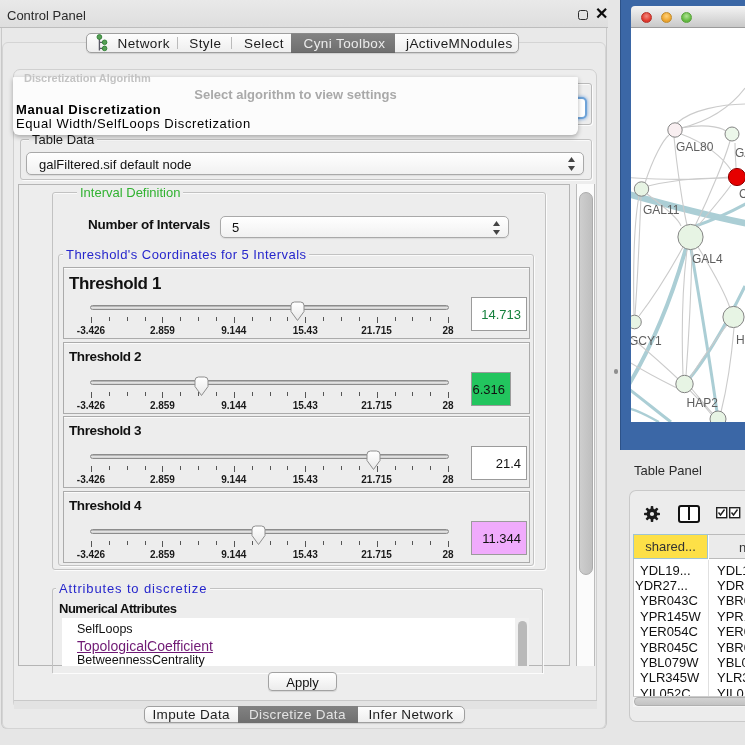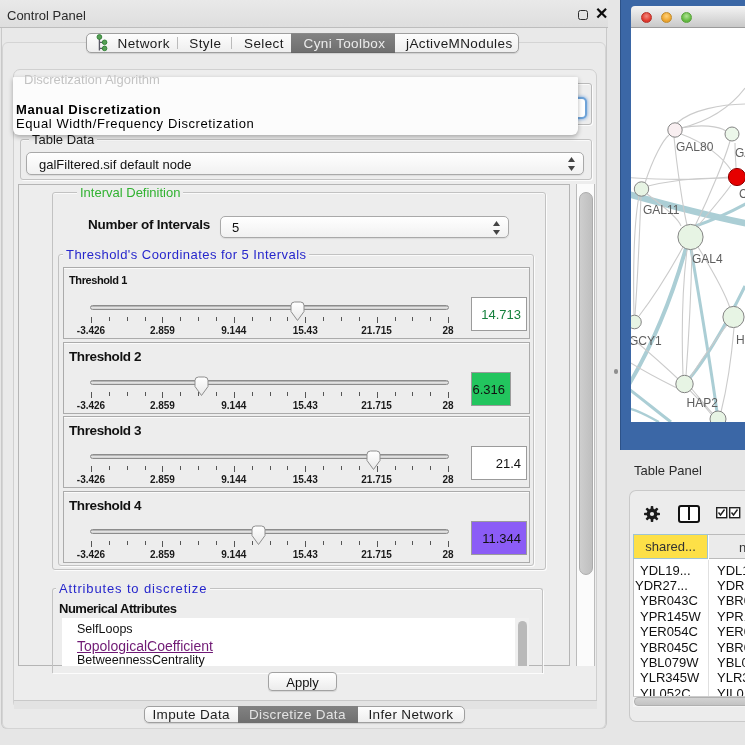--- a/index.html
+++ b/index.html
@@ -64,21 +64,21 @@
     <path d="M4.5 1 L8 6 L1 6 Z" fill="#444"></path>
       <path d="M4.5 15 L8 10 L1 10 Z" fill="#444"></path>
   </svg>
 </div>
 
 <div class="gbox" style="left:58px; top:254px; width:476px; height:312px;"></div>
 <div class="grouptitle" style="left:63px; top:248px; letter-spacing:0.45px; color:#2626cc;">Threshold's Coordinates for 5 Intervals</div>
 
 <div id="thresholds">
     <div class="abs" style="left:63px; top:267px; width:467px; height:72px; background:#ededed; border:1px solid #ababab; box-shadow:inset 0 1px 0 #fbfbfb;">
-      <div class="abs" style="left:5px; top:6px; font-size:11px; font-weight:bold; letter-spacing:-0.4px; color:#111;text-align:right;">Threshold 1</div>
+      <div class="abs" style="left:5px; top:6px; font-size:17px; font-weight:bold; letter-spacing:-0.4px; color:#111;text-align:right;">Threshold 1</div>
       <div class="abs" style="left:26px; top:37px; width:359px; height:5px; background:linear-gradient(#9a9a9a,#e4e4e4 45%,#cfcfcf); border-radius:3px; border:0.5px solid #8c8c8c;"></div>
       <div class="abs" style="left:27.0px; top:49px; width:1px; height:6px; background:#555;"></div>
       <div class="abs" style="left:44.9px; top:49px; width:1px; height:4px; background:#555;"></div>
       <div class="abs" style="left:62.7px; top:49px; width:1px; height:4px; background:#555;"></div>
       <div class="abs" style="left:80.6px; top:49px; width:1px; height:4px; background:#555;"></div>
       <div class="abs" style="left:98.4px; top:49px; width:1px; height:6px; background:#555;"></div>
       <div class="abs" style="left:116.3px; top:49px; width:1px; height:4px; background:#555;"></div>
       <div class="abs" style="left:134.1px; top:49px; width:1px; height:4px; background:#555;"></div>
       <div class="abs" style="left:152.0px; top:49px; width:1px; height:4px; background:#555;"></div>
       <div class="abs" style="left:169.8px; top:49px; width:1px; height:6px; background:#555;"></div>
@@ -231,21 +231,21 @@
       <div class="abs" style="left:359.0px; top:57px; width:50px; text-align:center; font-size:10px; font-weight:bold; color:#1a1a1a;">28</div>
       <svg class="abs" style="left:186.3px; top:33px;" width="17" height="21" viewBox="0 0 17 21">
      <defs>
           <linearGradient id="tg4" x1="0" y1="0" x2="0" y2="1">
             <stop offset="0" stop-color="#ffffff"></stop>
             <stop offset="1" stop-color="#e8e8e8"></stop>
           </linearGradient>
         </defs>
      <path d="M2 4.5 Q2 1 5.5 1 L11.5 1 Q15 1 15 4.5 L15 10.5 L8.5 19.5 L2 10.5 Z" fill="url(#tg4)" stroke="#8f8f8f" stroke-width="1"></path>
       </svg>
-      <div class="abs" style="left:407px; top:29px; width:56px; height:34px; background:#8b5cf6; border:1px solid #9b9b9b;">
+      <div class="abs" style="left:407px; top:29px; width:56px; height:34px; background:#f0abfc; border:1px solid #9b9b9b;">
         <span style="position:absolute; right:5px; top:9px; font-size:13px; color:#111;">11.344</span>
       </div>
     </div>
   </div>
 
 <div class="gbox" style="left:52px; top:588px; width:491px; height:85px; border-bottom:none; border-radius:3px 3px 0 0;"></div>
 <div class="grouptitle" style="left:56px; top:582px; letter-spacing:0.85px; color:#2626cc;">Attributes to discretize</div>
 <div class="abs" style="left:59px; top:601px; font-size:13px; font-weight:bold; letter-spacing:-0.5px; color:#111;">Numerical Attributes</div>
 <div class="abs" style="left:62px; top:618px; width:453px; height:48px; background:#fff;">
   <div class="abs" style="left:15px; top:4px; font-size:12.5px; color:#111;">SelfLoops</div>
@@ -264,24 +264,25 @@
   <span style="font-size:13px; color:#111; line-height:17px;">Apply</span>
 </div>
 
 <div class="abs" style="left:144px; top:706px; width:321px; height:17px; background:linear-gradient(#fdfdfd,#eeeeee); border:1px solid #9f9f9f; border-radius:5px; box-shadow:0 1px 1px rgba(0,0,0,.12);"></div>
 <div class="abs" style="left:238px; top:706px; width:120px; height:17px; background:linear-gradient(#828282,#6f6f6f);"></div>
 <div id="b_imp" class="abs" style="left:152.5px; top:707px; font-size:13.5px; font-weight:500; letter-spacing:0.35px; color:#1c1c1c;">Impute Data</div>
 <div id="b_dis" class="abs" style="left:249px; top:707px; font-size:13.5px; font-weight:500; letter-spacing:0.35px; color:#e4e4e4;">Discretize Data</div>
 <div id="b_inf" class="abs" style="left:368.5px; top:707px; font-size:13.5px; font-weight:500; letter-spacing:0.35px; color:#1c1c1c;">Infer Network</div>
 
 <div class="abs" style="left:13px; top:77px; width:565px; height:58px; background:#fcfcfc; border-radius:1px 1px 6px 6px; box-shadow:0 2px 5px rgba(0,0,0,.3); z-index:50;">
+  <div class="abs" style="left:0; top:10px; width:100%; text-align:center; font-size:13px; font-weight:bold; color:#a9a9a9;">Select algorithm to view settings</div>
   <div class="abs" style="left:3px; top:25px; font-size:13px; font-weight:bold; letter-spacing:0.55px; color:#000;">Manual Discretization</div>
-  <div class="abs" style="left:3px; top:39px; font-size:13px; letter-spacing:0.6px; color:#000;">Equal Width/Frequency Discretization</div>
-</div>
-<div class="abs" style="left:24px; top:72px; font-size:13px; font-weight:normal; color:#c3c3c3; z-index:60;">Discretization Algorithm</div>
+  <div class="abs" style="left:3px; top:39px; font-size:13px; letter-spacing:0.6px; color:#000;">Equal Width/SelfLoops Discretization</div>
+</div>
+<div class="abs" style="left:24px; top:72px; font-size:11px; font-weight:bold; color:#c3c3c3; z-index:60;">Discretization Algorithm</div>
 
 <div class="abs" style="left:614px; top:369px; width:4px; height:5px; background:#8f8f8f; border-radius:2px;"></div>
 
 <div class="abs" style="left:620px; top:0; width:125px; height:450px; background:#3b67a6; border-left:1px solid #2d5288;"></div>
 <div class="abs" style="left:631px; top:6px; width:114px; height:22px; background:linear-gradient(#f4f4f4,#c9c9c9); border-bottom:1px solid #9b9b9b; border-radius:4px 0 0 0;"></div>
 <div class="abs" style="left:641px; top:12px; width:11px; height:11px; border-radius:50%; background:radial-gradient(circle at 50% 35%, #f08a80, #e33d30 60%, #c22a20); border:0.5px solid #b5302a;"></div>
 <div class="abs" style="left:661px; top:12px; width:11px; height:11px; border-radius:50%; background:radial-gradient(circle at 50% 35%, #ffd27a, #efa730 60%, #d18d22); border:0.5px solid #c08c2c;"></div>
 <div class="abs" style="left:681px; top:12px; width:11px; height:11px; border-radius:50%; background:radial-gradient(circle at 50% 35%, #b2e394, #67bd45 60%, #4da332); border:0.5px solid #59a23c;"></div>
 
 <svg class="abs" style="left:631px; top:28px;" width="114" height="394" viewBox="0 0 114 394">

